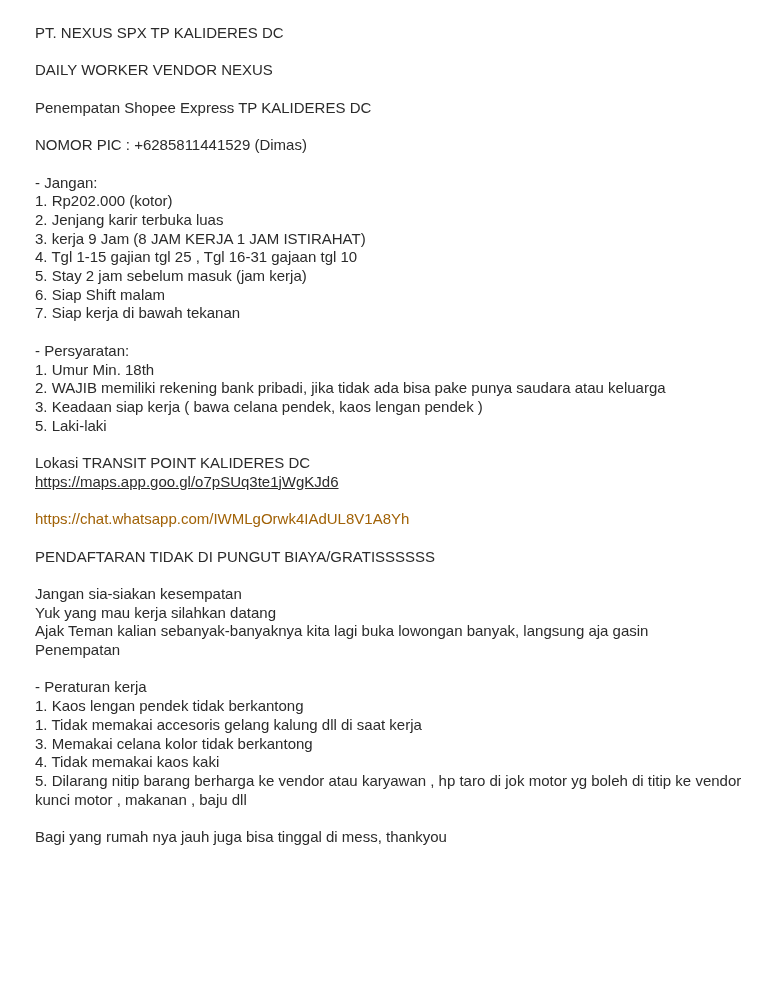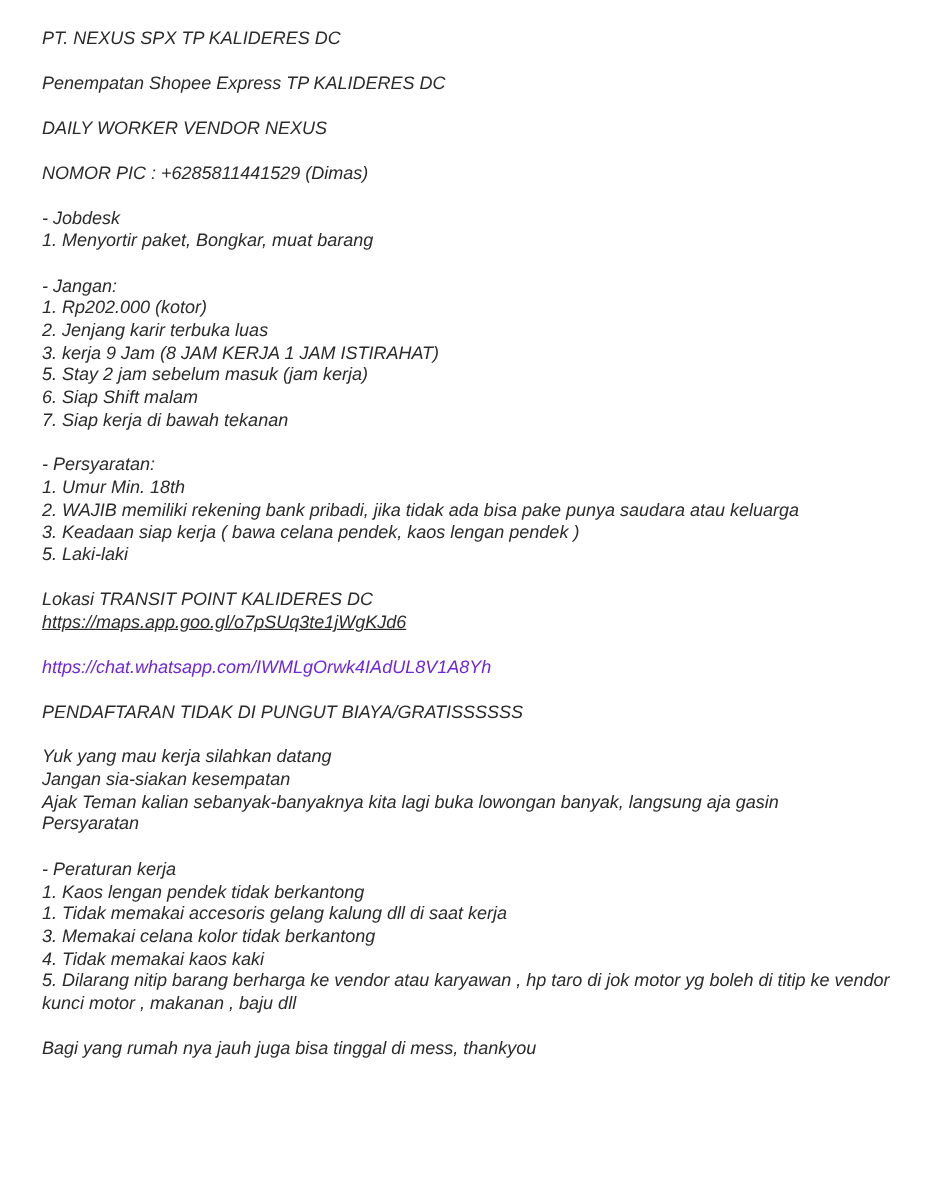--- a/index.html
+++ b/index.html
@@ -10,51 +10,48 @@
     box-sizing: border-box;
     padding: 24px 16px 22px 35px;
     background: #ffffff;
     font-family: "Liberation Sans", "DejaVu Sans", sans-serif;
     font-size: 15px;
     line-height: 18.7px;
     color: #2b2b2b;
     -webkit-font-smoothing: antialiased;
   }
   .para { margin: 0 0 18.7px 0; }
-  .line { white-space: normal; font-style: italic; }
+  .line { white-space: normal; }
   .link {
     color: #2b2b2b;
     text-decoration: underline;
     cursor: pointer;
   }
-  .plainlink { color: #6d28d9; text-decoration: none; cursor: pointer; }
+  .plainlink { color: #a16207; text-decoration: none; cursor: pointer; }
 </style>
 </head>
 <body>
 
 <div class="page">
 
   <div class="para line">PT. NEXUS SPX TP KALIDERES DC</div>
 
+  <div class="para line">DAILY WORKER VENDOR NEXUS</div>
+
   <div class="para line">Penempatan Shopee Express TP KALIDERES DC</div>
-
-  <div class="para line">DAILY WORKER VENDOR NEXUS</div>
 
   <div class="para line">NOMOR PIC : +6285811441529 (Dimas)</div>
 
-  <div class="para">
-    <div class="line">- Jobdesk</div>
-    <div class="line">1. Menyortir paket, Bongkar, muat barang</div>
-  </div>
 
   <div class="para">
     <div class="line">- Jangan:</div>
     <div class="line">1. Rp202.000 (kotor)</div>
     <div class="line">2. Jenjang karir terbuka luas</div>
     <div class="line">3. kerja 9 Jam (8 JAM KERJA 1 JAM ISTIRAHAT)</div>
+    <div class="line">4. Tgl 1-15 gajian tgl 25 , Tgl 16-31 gajaan tgl 10</div>
     <div class="line">5. Stay 2 jam sebelum masuk (jam kerja)</div>
     <div class="line">6. Siap Shift malam</div>
     <div class="line">7. Siap kerja di bawah tekanan</div>
   </div>
 
   <div class="para">
     <div class="line">- Persyaratan:</div>
     <div class="line">1. Umur Min. 18th</div>
     <div class="line">2. WAJIB memiliki rekening bank pribadi, jika tidak ada bisa pake punya saudara atau keluarga</div>
     <div class="line">3. Keadaan siap kerja ( bawa celana pendek, kaos lengan pendek )</div>
@@ -71,24 +68,24 @@
 
   <div class="para">
     <div class="line">
       <span class="plainlink">https://chat.whatsapp.com/IWMLgOrwk4IAdUL8V1A8Yh</span>
     </div>
   </div>
 
   <div class="para line">PENDAFTARAN TIDAK DI PUNGUT BIAYA/GRATISSSSSS</div>
 
   <div class="para">
+    <div class="line">Jangan sia-siakan kesempatan</div>
     <div class="line">Yuk yang mau kerja silahkan datang</div>
-    <div class="line">Jangan sia-siakan kesempatan</div>
     <div class="line">Ajak Teman kalian sebanyak-banyaknya kita lagi buka lowongan banyak, langsung aja gasin</div>
-    <div class="line">Persyaratan</div>
+    <div class="line">Penempatan</div>
   </div>
 
   <div class="para">
     <div class="line">- Peraturan kerja</div>
     <div class="line">1. Kaos lengan pendek tidak berkantong</div>
     <div class="line">1. Tidak memakai accesoris gelang kalung dll di saat kerja</div>
     <div class="line">3. Memakai celana kolor tidak berkantong</div>
     <div class="line">4. Tidak memakai kaos kaki</div>
     <div class="line">5. Dilarang nitip barang berharga ke vendor atau karyawan , hp taro di jok motor yg boleh di titip ke vendor kunci motor , makanan , baju dll</div>
   </div>

